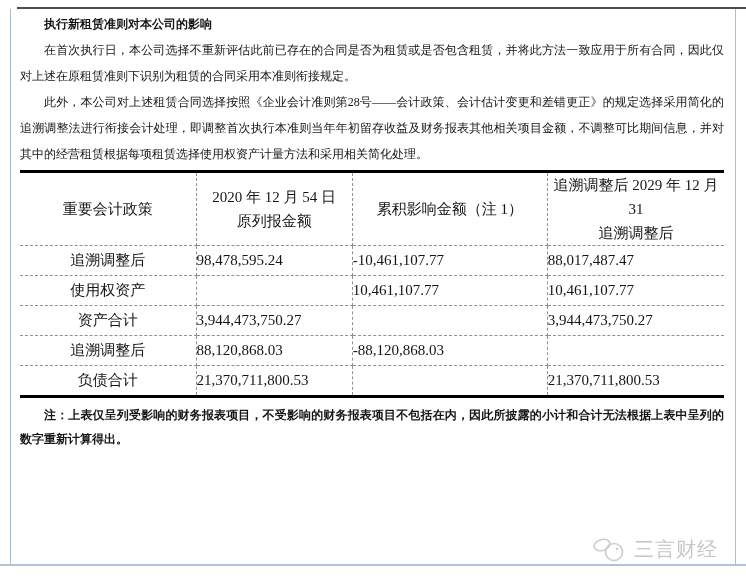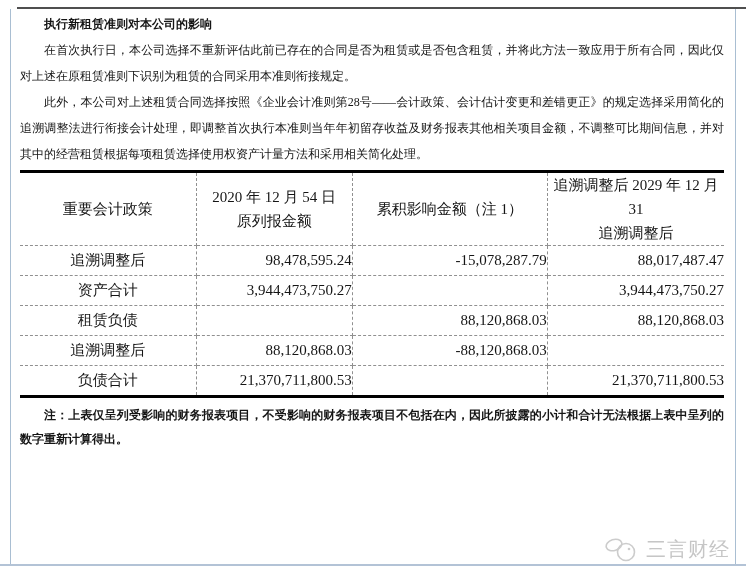--- a/index.html
+++ b/index.html
@@ -51,26 +51,26 @@
     border-right:1px dashed #909090;
   }
   table.fin thead th {
     height:56px;
     font-weight:normal;
     text-align:center;
   }
   .hl { display:block; line-height:24px; }
   table.fin tbody td { height:29px; }
   td.item { text-align:center; }
-  td.num  { text-align:right; padding-right:10px; }
+  td.num  { padding-right:10px; }
 
   .note    { font-weight:bold; line-height:24px !important; margin-top:5px !important; }
 
   .watermark {
-    position:absolute; top:536px; right:16px;
+    position:absolute; top:536px; right:28px;
     display:flex; align-items:center; gap:5px;
     color:#c6c6c6; font-size:20px; letter-spacing:1px;
     font-family:"Liberation Sans","DejaVu Sans",sans-serif;
     padding-left:10px;
   }
 </style>
 </head>
 <body>
 
 <div class="top-edge"></div>
@@ -103,34 +103,34 @@
         <th>
           <span class="hl">追溯调整后 2029 年 12 月 31</span>
           <span class="hl">追溯调整后</span>
         </th>
       </tr>
     </thead>
     <tbody>
       <tr>
         <td class="item">追溯调整后</td>
         <td class="num">98,478,595.24</td>
-        <td class="num">-15,078,287.79</td>
+        <td class="num">-10,461,107.77</td>
         <td class="num">88,017,487.47</td>
+      </tr>
+      <tr>
+        <td class="item">使用权资产</td>
+        <td class="num"></td>
+        <td class="num">10,461,107.77</td>
+        <td class="num">10,461,107.77</td>
       </tr>
       <tr>
         <td class="item">资产合计</td>
         <td class="num">3,944,473,750.27</td>
         <td class="num"></td>
         <td class="num">3,944,473,750.27</td>
-      </tr>
-      <tr>
-        <td class="item">租赁负债</td>
-        <td class="num"></td>
-        <td class="num">88,120,868.03</td>
-        <td class="num">88,120,868.03</td>
       </tr>
       <tr>
         <td class="item">追溯调整后</td>
         <td class="num">88,120,868.03</td>
         <td class="num">-88,120,868.03</td>
         <td class="num"></td>
       </tr>
       <tr>
         <td class="item">负债合计</td>
         <td class="num">21,370,711,800.53</td>

